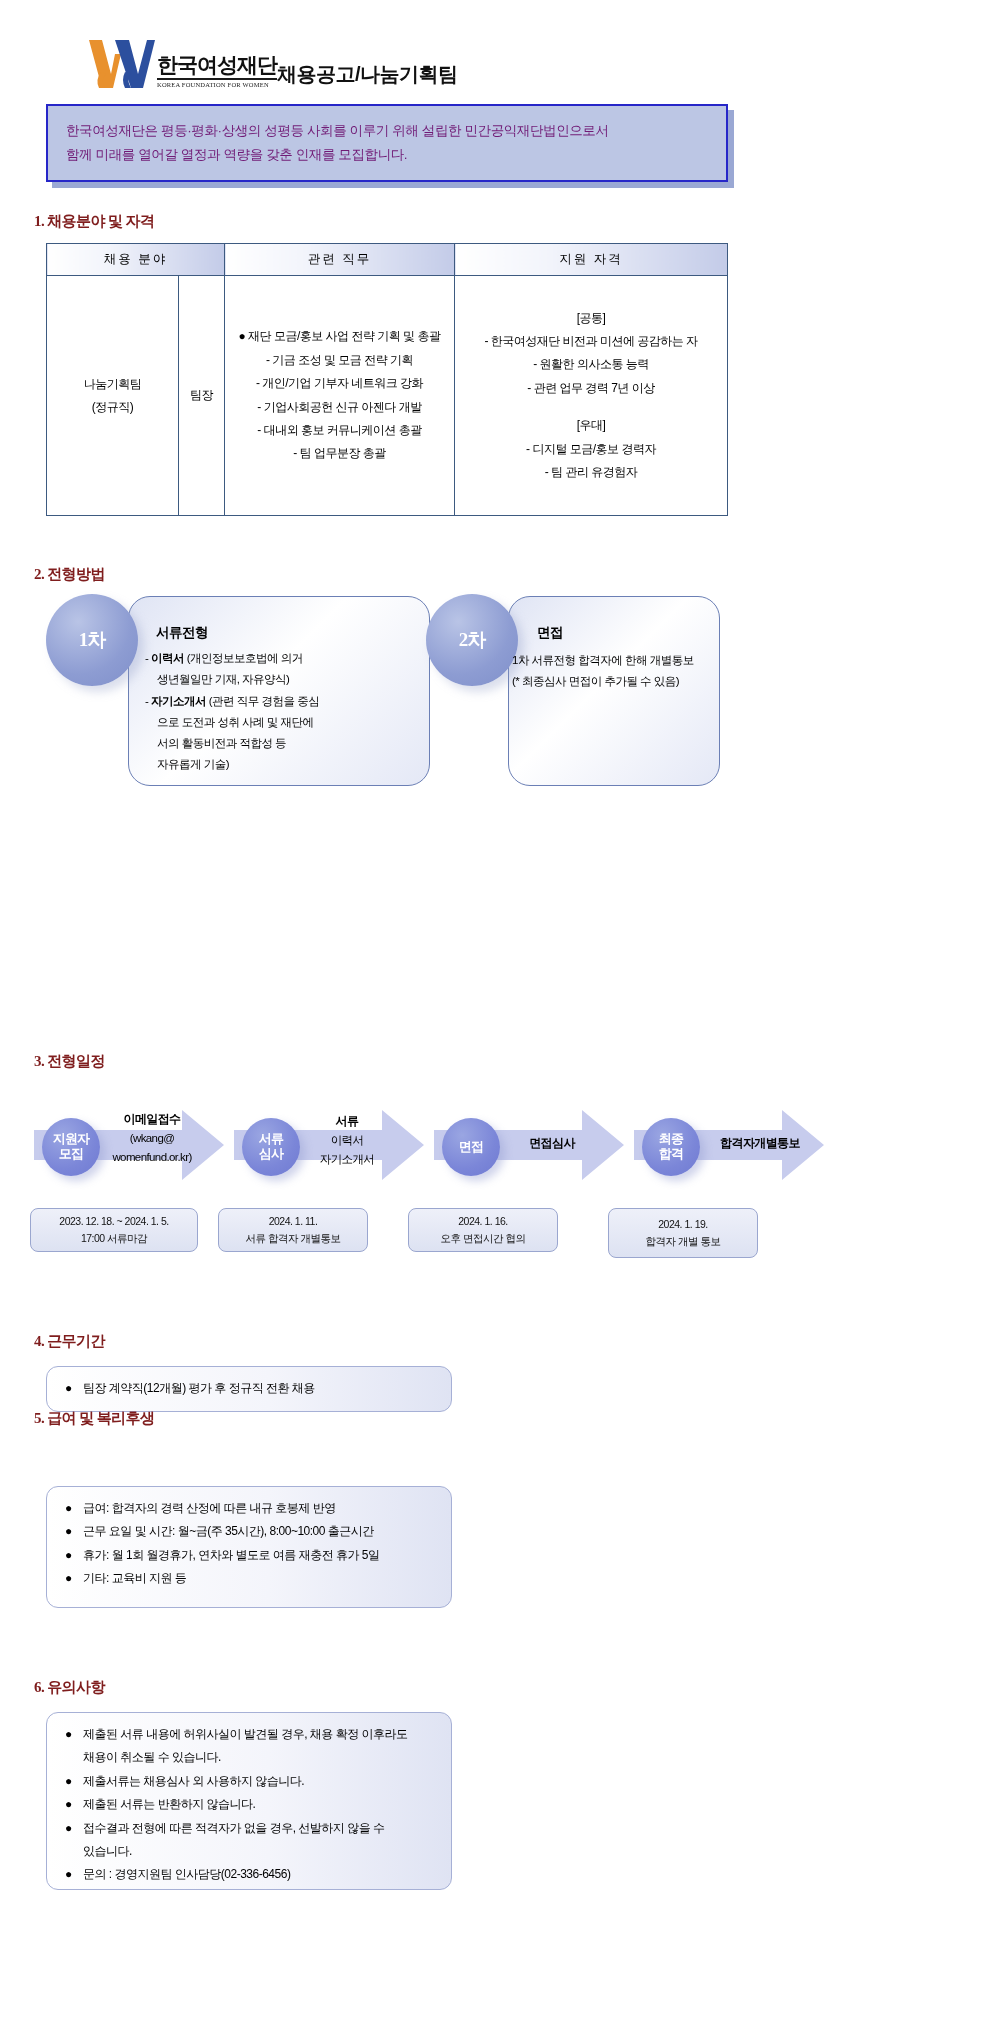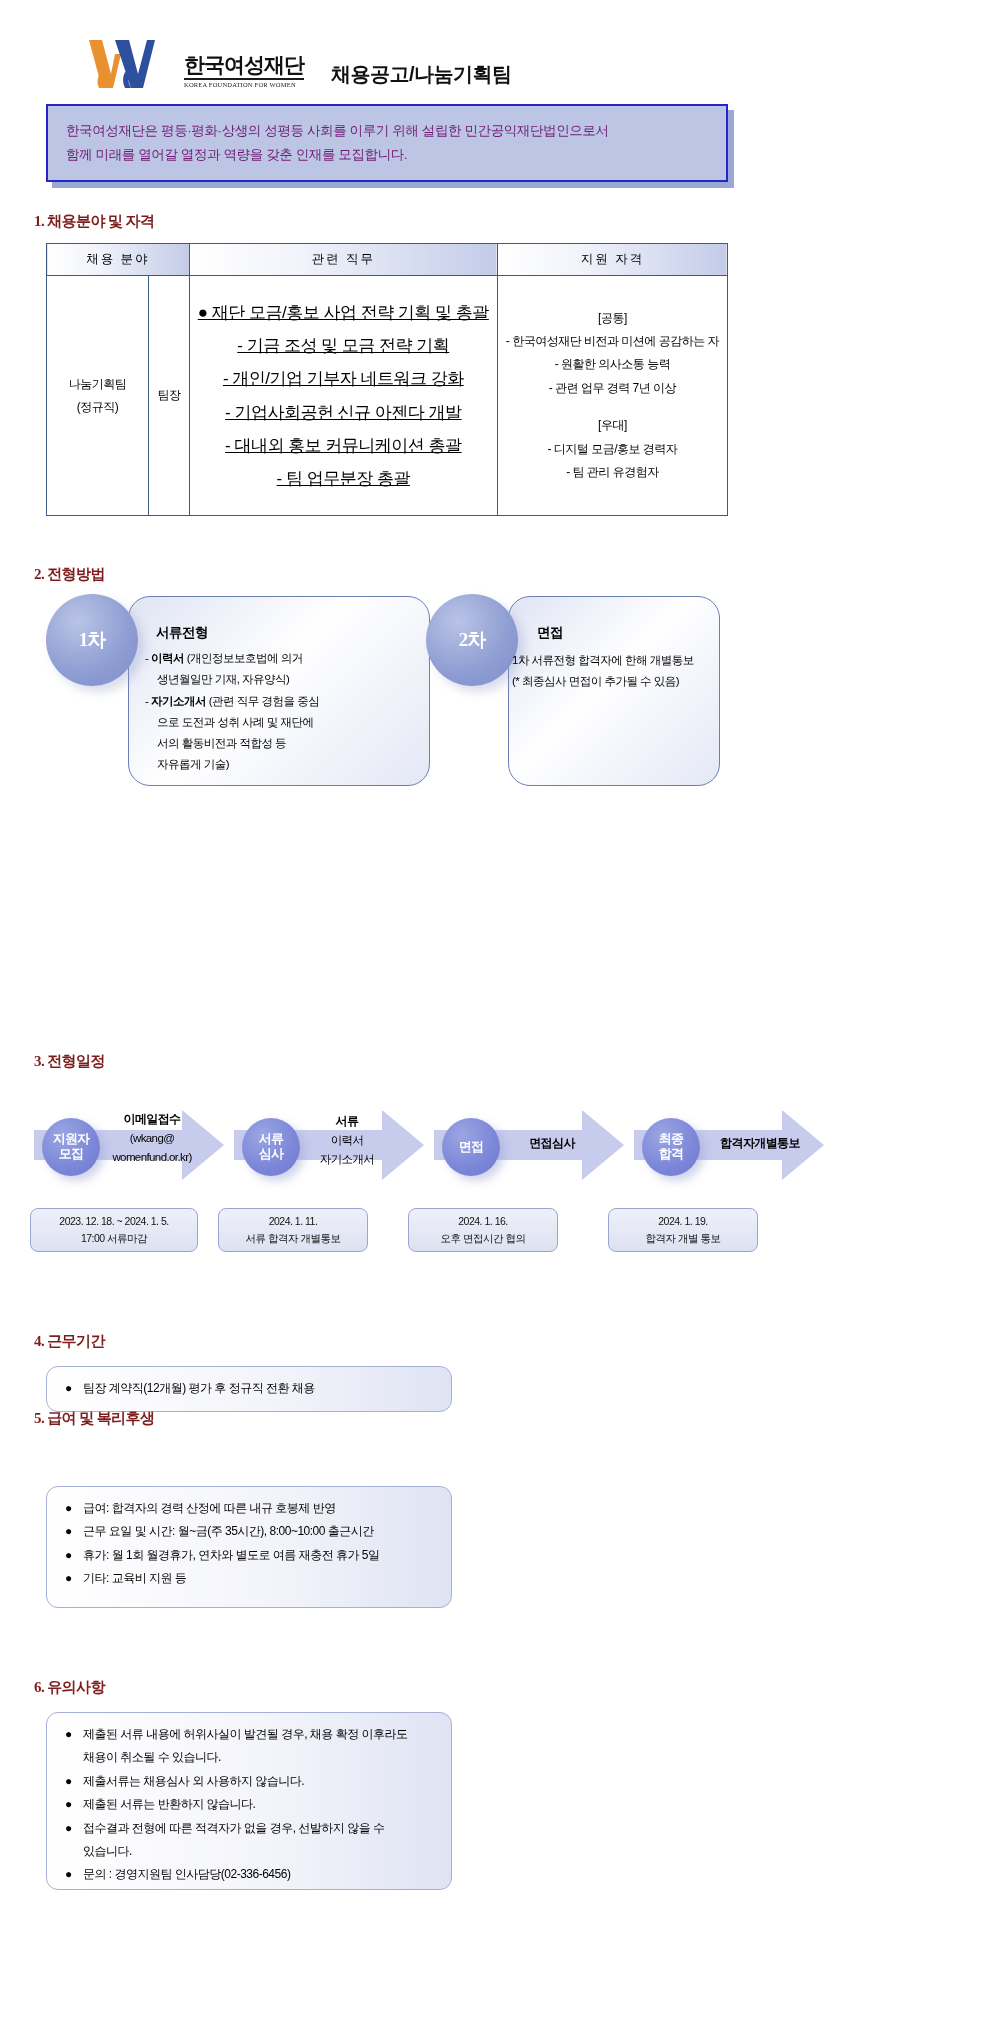--- a/index.html
+++ b/index.html
@@ -8,21 +8,21 @@
     width: 992px;
     min-height: 2023px;
     background: #ffffff;
     font-family: "Liberation Sans", "DejaVu Sans", sans-serif;
     color: #000;
     position: relative;
   }
   .page { position: relative; width: 992px; height: 2023px; overflow: hidden; }
 
   
-  .header { position:absolute; left:85px; top:38px; display:flex; align-items:flex-end; gap:27px; }
+  .header { position:absolute; left:85px; top:38px; display:flex; align-items:flex-end; gap:0; }
   .logo-mark { width:72px; height:52px; position:relative; }
   .logo-mark svg { display:block; }
   .logo-text { display:flex; flex-direction:column; line-height:1; padding-bottom:2px;}
   .logo-kr { font-size:21px; font-weight:bold; letter-spacing:-1px; color:#111; font-family:"Liberation Serif", serif;}
   .logo-rule { height:2px; background:#1a1a1a; margin:2px 0 2px 0; }
   .logo-en { font-size:6.5px; letter-spacing:0.2px; color:#222; font-family:"Liberation Serif", serif; }
   .header-title { font-size:20px; font-weight:bold; color:#111; letter-spacing:-0.5px; padding-bottom:2px;margin-top:8px; }
 
   
   .intro-shadow { position:absolute; left:52px; top:110px; width:682px; height:78px; background:#9aa8d4; }
@@ -46,21 +46,21 @@
     height:32px; font-size:12.5px; font-weight:normal; letter-spacing:2px;
     background:linear-gradient(to right,#ffffff 0%, #f2f4fb 35%, #c3cbe8 100%);
     color:#000;
   }
   .tbl td { vertical-align:middle; font-size:12px; padding:10px 8px;text-align:center; }
   .cell-field { width:132px; text-align:center; line-height:1.9; letter-spacing:-0.5px; }
   .cell-rank  { width:46px; text-align:center; letter-spacing:-0.5px; }
   .cell-duty  { width:230px; padding-left:28px; }
   .cell-qual  { padding-left:20px; }
   .dlist { list-style:none; margin:0; padding:0; }
-  .dlist li { line-height:1.95; letter-spacing:-0.5px; white-space:nowrap; font-size:17px;text-decoration:underline; }
+  .dlist li { line-height:1.95; letter-spacing:-0.5px; white-space:nowrap; font-size:12px; }
   .qlist { list-style:none; margin:0; padding:0; }
   .qlist li { line-height:1.95; letter-spacing:-0.5px; white-space:nowrap; font-size:12px; }
   .qgap { height:14px; }
 
   
   .step-card {
     position:absolute; border:1px solid #6b7fb5; border-radius:22px;
     background:linear-gradient(135deg,#dfe4f4 0%, #ffffff 45%, #e4e8f6 100%);
   }
   .step-circle {
@@ -236,21 +236,21 @@
   </div>
   <div class="tl-date" style="left:408px; top:1208px; width:150px; height:44px;">
     <div>2024. 1. 16.</div>
     <div>오후 면접시간 협의</div>
   </div>
 
   <div class="tl-circle" style="left:642px; top:1118px;">최종<br>합격</div>
   <div class="tl-label" style="left:690px; top:1134px; width:140px;">
     <div class="hd">합격자개별통보</div>
   </div>
-  <div class="tl-date" style="left:608px; top:1208px; width:150px; height:44px;">
+  <div class="tl-date" style="left:608px; top:1208px; width:150px; height:50px;">
     <div>2024. 1. 19.</div>
     <div>합격자 개별 통보</div>
   </div>
 
   <div class="sec-title" style="left:34px; top:1332px;">4. 근무기간</div>
   <div class="note" style="left:46px; top:1366px; width:406px; height:46px;">
     <ul>
       <li>
         <span class="bul">●</span>
         <span>팀장 계약직(12개월) 평가 후 정규직 전환 채용</span>

